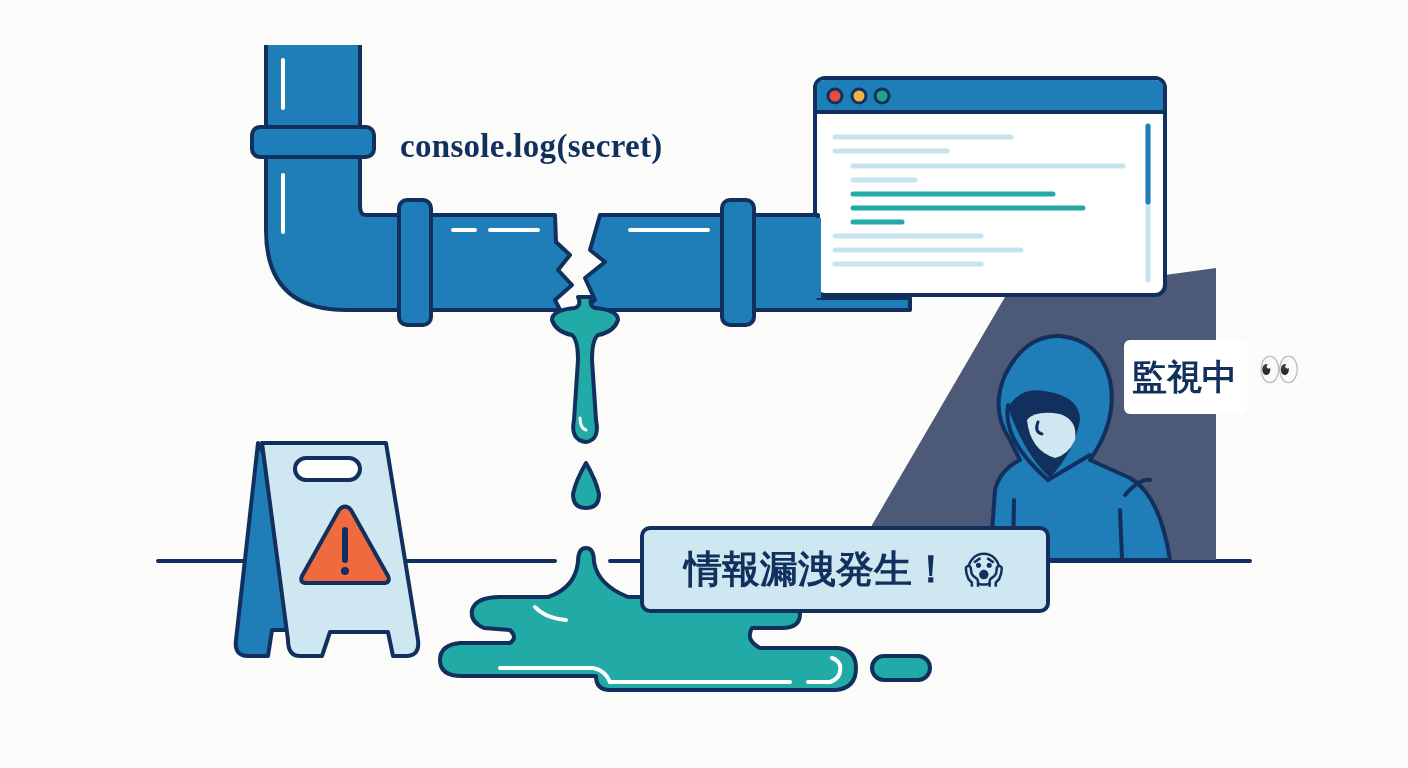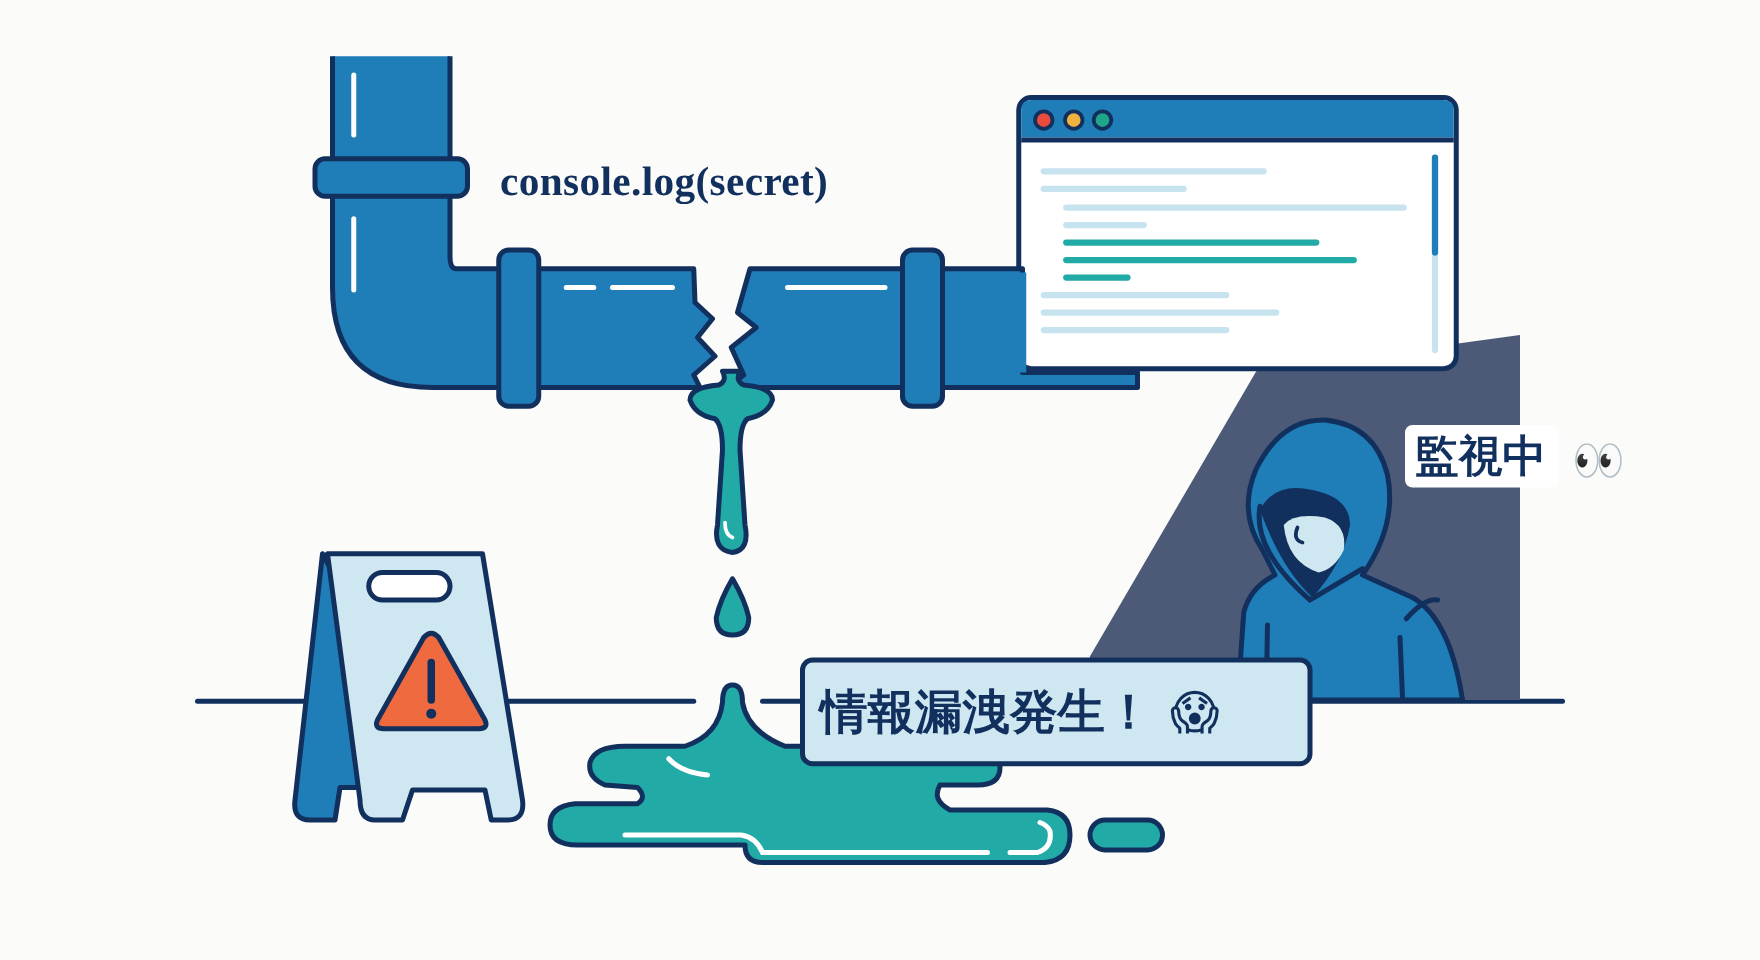--- a/index.html
+++ b/index.html
@@ -1,22 +1,22 @@
 <!DOCTYPE html>
 <html><head>
 <meta charset="utf-8">
 <style>
   html, body { margin:0; padding:0; }
   body { width:1408px; height:768px; background:#fbfbfa; overflow:hidden; position:relative; font-family:"DejaVu Sans","Liberation Sans",sans-serif; }
   #scene { position:absolute; left:0; top:0; width:1408px; height:768px; }
   .code-label { position:absolute; left:400px; top:128px; font-family:Liberation Serif, serif; font-weight:bold; font-size:33px; color:#12305e; letter-spacing:0.3px; white-space:nowrap; }
   .bubble { position:absolute; box-sizing:border-box; display:flex; align-items:center; color:#12305e; font-weight:bold; }
-  .bubble-watch { left:1124px; top:340px; height:50px; padding:0 10px 0 8px; background:#ffffff; border-radius:6px; font-size:35px; }
+  .bubble-watch { left:1124px; top:340px; height:74px; padding:0 10px 0 8px; background:#ffffff; border-radius:6px; font-size:35px; }
   .bubble-watch .emoji { position:absolute; left:134px; top:0; height:57px; display:flex; align-items:center; font-size:34px; }
-  .bubble-leak { left:640px; top:526px; width:410px; height:87px; background:#cfe7f1; border:4px solid #12305e; border-radius:10px; font-size:38px; padding-left:12px; }
+  .bubble-leak { left:640px; top:526px; width:410px; height:87px; background:#cfe7f1; border:4px solid #12305e; border-radius:10px; font-size:38px; padding-left:40px; }
   .bubble-leak .emoji { margin-left:14px; font-size:38px; }
 </style>
 </head>
 <body>
 
 <svg id="scene" viewBox="0 0 1408 768" xmlns="http://www.w3.org/2000/svg">
 
   <g>
     <line x1="158" y1="561" x2="555" y2="561" stroke="#12305e" stroke-width="4" stroke-linecap="round"></line>
     <line x1="610" y1="561" x2="650" y2="561" stroke="#12305e" stroke-width="4" stroke-linecap="round"></line>

